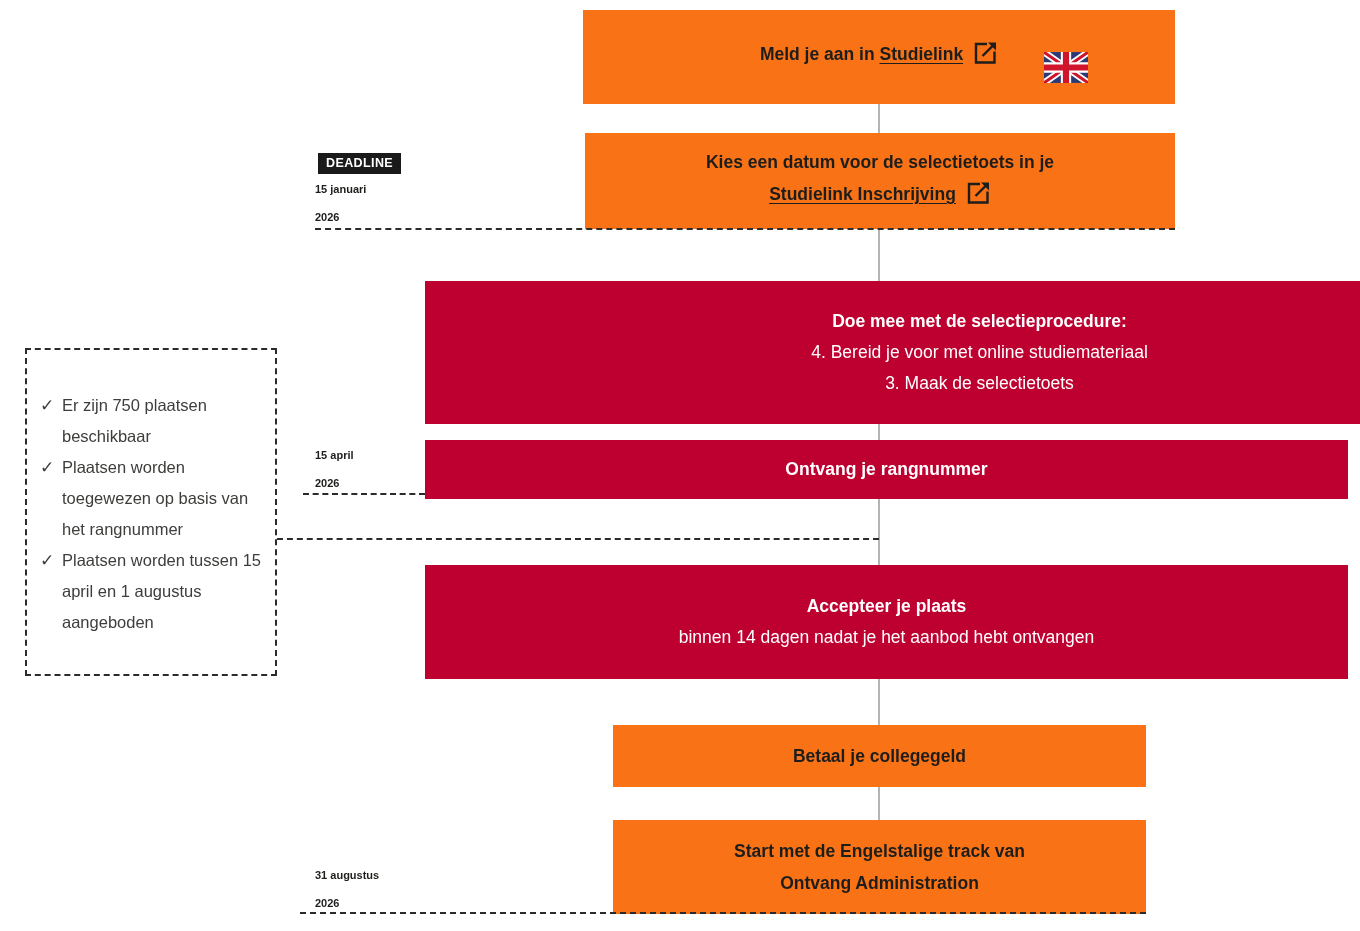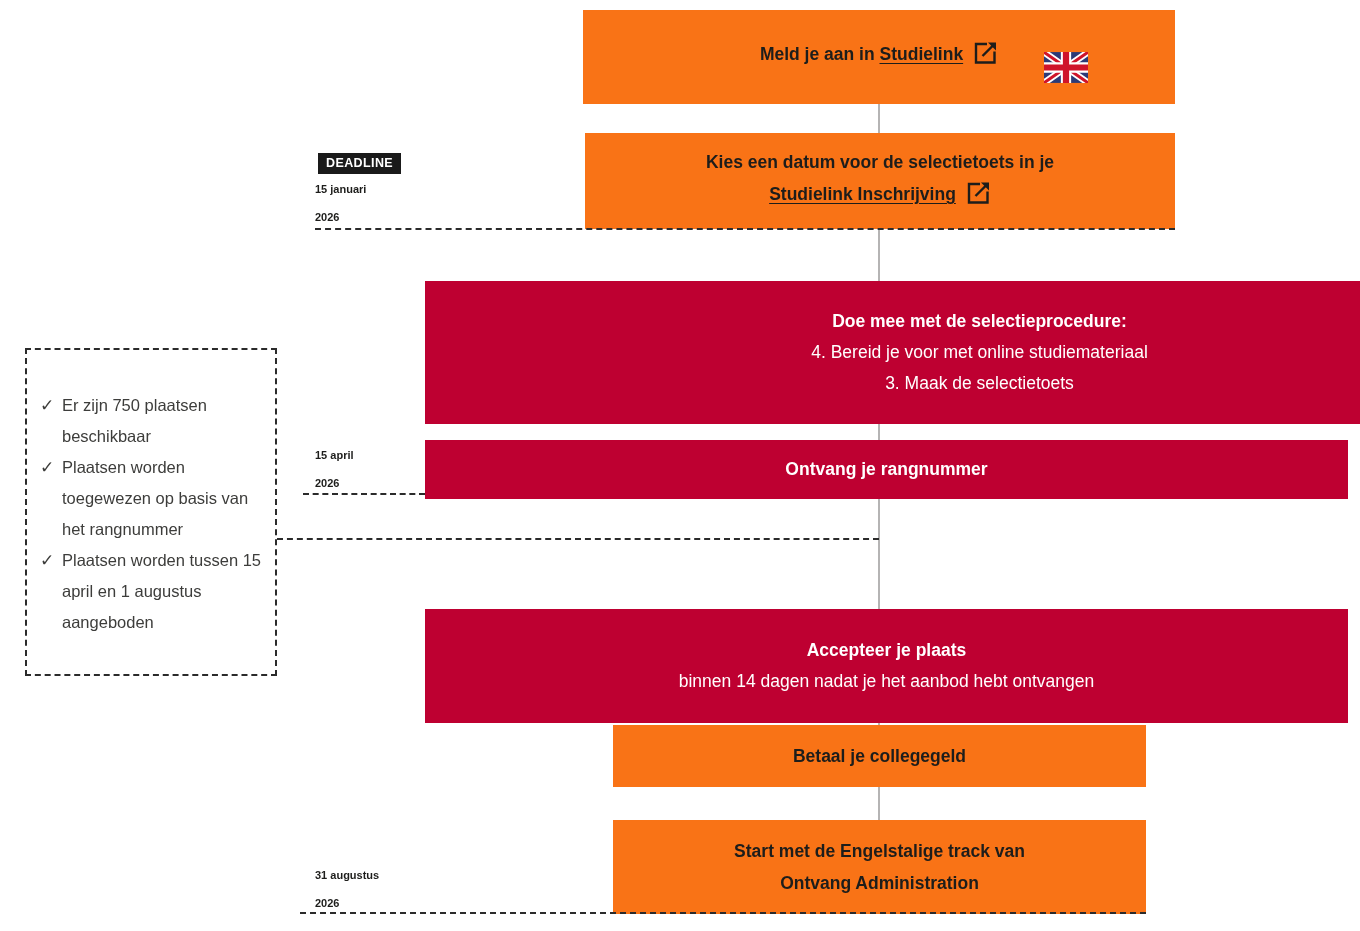--- a/index.html
+++ b/index.html
@@ -15,21 +15,21 @@
   .bold{font-weight:700;}
   .gray{background:#f97316;color:#1d1d1b;}
   .red{background:#be0031;color:#ffffff;}
   .red .bline{line-height:31px;}
   .lnk{color:inherit;text-decoration:underline;text-underline-offset:3px;cursor:pointer;}
   .ext-icon{display:inline-block;margin-left:9px;vertical-align:-6px;}
   .box1{left:583px;top:10px;width:592px;height:94px;}
   .box2{left:585px;top:133px;width:590px;height:96px;}
   .box3{left:425px;top:281px;width:1109px;height:143px;}
   .box4{left:425px;top:440px;width:923px;height:59px;}
-  .box5{left:425px;top:565px;width:923px;height:114px;margin-top:44px;}
+  .box5{left:425px;top:565px;width:923px;height:114px;}
   .box6{left:613px;top:725px;width:533px;height:62px;}
   .box7{left:613px;top:820px;width:533px;height:94px;}
   .flag{position:absolute;left:461px;top:42px;width:44px;height:31px;}
   .dash{position:absolute;border-top:2px dashed #2b2b2b;height:0;z-index:2;}
   .dash1{left:315px;top:228px;width:860px;}
   .dash2{left:303px;top:493px;width:122px;}
   .dash3{left:277px;top:538px;width:602px;}
   .dash4{left:300px;top:912px;width:846px;}
   .date{position:absolute;font-size:11px;font-weight:700;line-height:28px;z-index:2;}
   .date-jan{left:315px;top:175px;}

